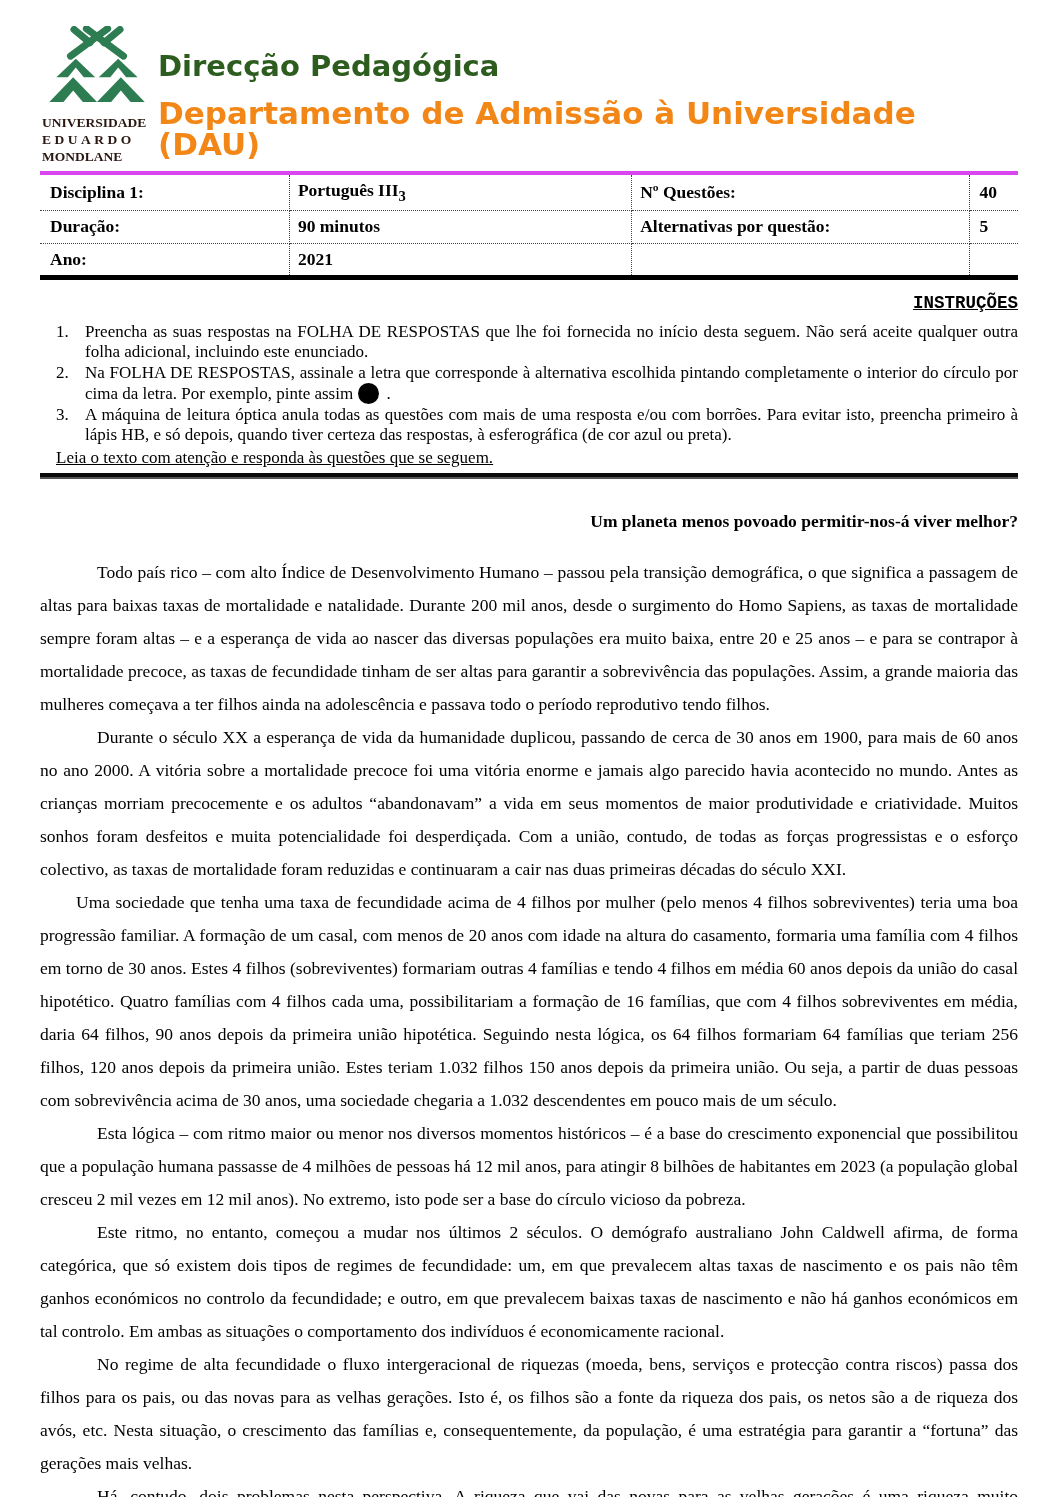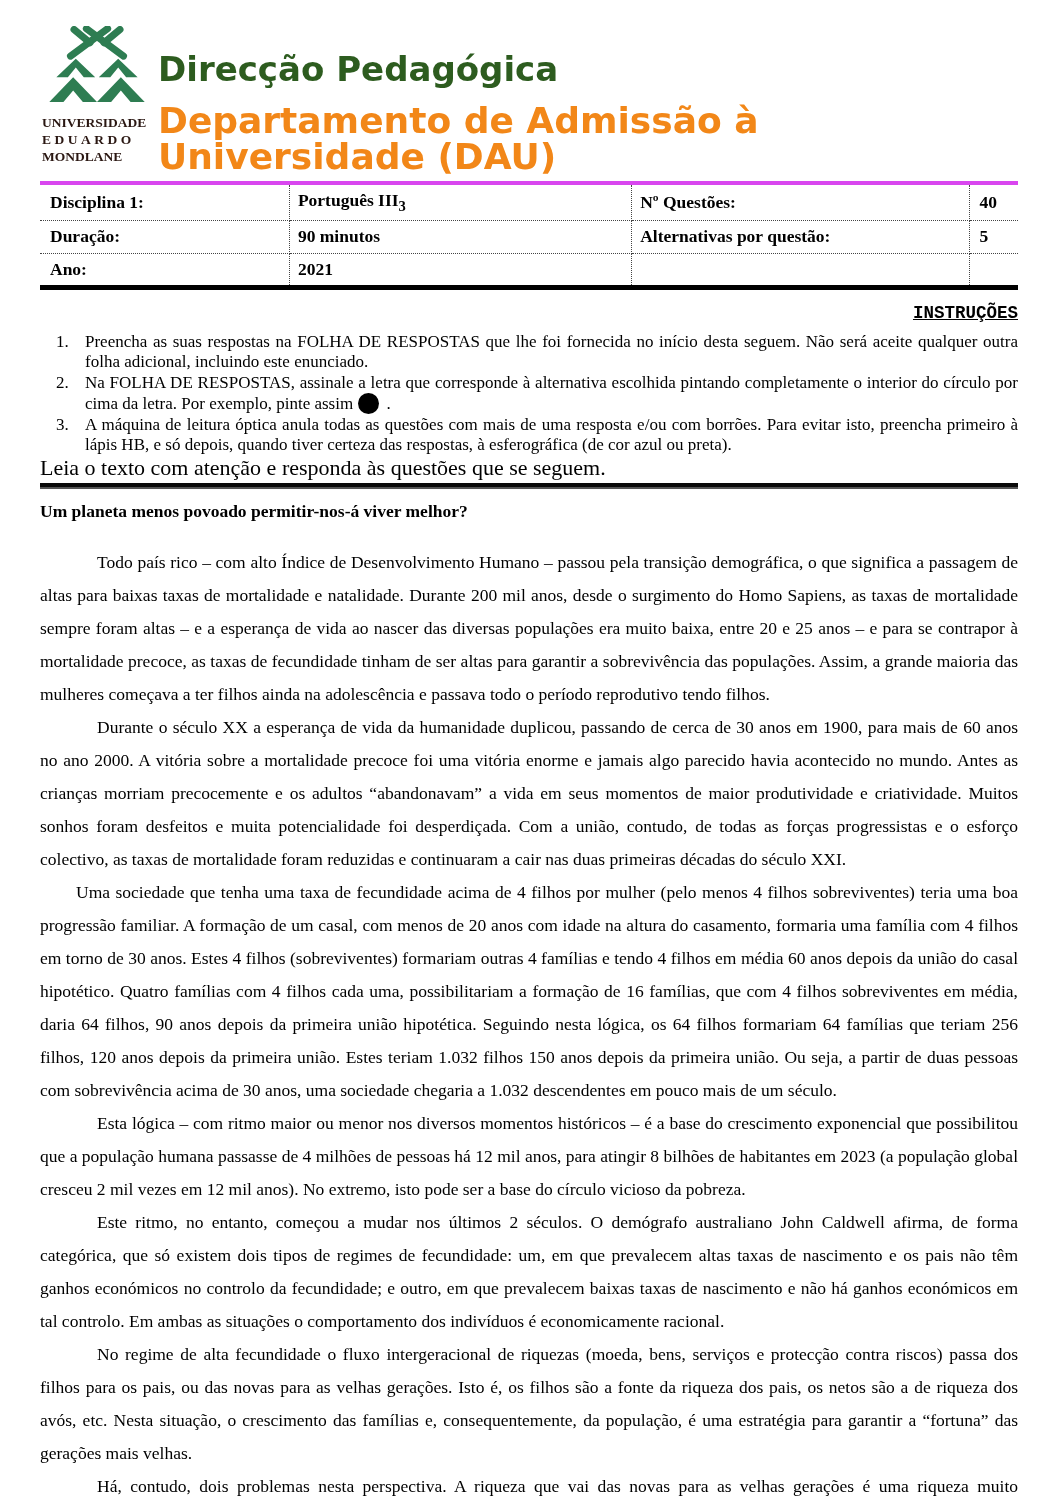--- a/index.html
+++ b/index.html
@@ -16,22 +16,22 @@
   .page-header { display: flex; align-items: flex-start; margin: 0 0 6px 2px; }
   .logo-block { width: 116px; flex: none; }
   .emblem { display: block; margin-left: 2px; }
   .uni-name {
     font-family: "Liberation Serif", serif;
     font-weight: bold; font-size: 13.5px; line-height: 17px;
     color: #2a1712; margin-top: 12px;
   }
   .uni-name .spaced { letter-spacing: 3.5px; }
   .header-titles { font-family: "DejaVu Sans", sans-serif; padding-top: 26px; }
-  .title-dir   { color: #2d5c1f; font-size: 34px; font-weight: 600; line-height: 1; }
-  .title-dau   { color: #f28718; font-size: 36px; font-weight: 600; line-height: 1; margin-top: 17px; }
+  .title-dir   { color: #2d5c1f; font-size: 29px; font-weight: 600; line-height: 1; }
+  .title-dau   { color: #f28718; font-size: 31px; font-weight: 600; line-height: 1; margin-top: 17px; }
 
   
   table.info {
     width: 100%; border-collapse: collapse; table-layout: fixed;
     border-top: 4px solid #d946ef; border-bottom: 5px solid #000;
     font-weight: bold; font-size: 17.5px; margin-top: 2px;
   }
   table.info td { padding: 5px 8px; height: 33px; vertical-align: middle; }
   table.info tr td { border-bottom: 1px dotted #444; }
   table.info tr:last-child td { border-bottom: none; }
@@ -46,25 +46,25 @@
     text-decoration: underline; margin: 13px 0 9px 0; font-family: Liberation Mono, monospace;
   }
   .inst-item { display: flex; font-size: 17px; line-height: 20.5px; text-align: justify; }
   .inst-num  { flex: 0 0 45px; padding-left: 16px; }
   .inst-text { flex: 1; }
   .dot {
     display: inline-block; width: 21px; height: 21px;
     background: #000; border-radius: 50%;
     vertical-align: -5px; margin: 0 3px 0 5px;
   }
-  .inst-closing { margin: 2px 0 5px 0; font-size: 22px; line-height: 20.5px; }
+  .inst-closing { margin: 2px 0 5px 16px; font-size: 17px; line-height: 20.5px; text-decoration: underline; }
   .double-rule { height: 3px; border-top: 4px solid #0a0a0a; border-bottom: 2px solid #555; }
 
   
-  .art-title { text-align: left; font-size: 17.5px; font-weight: bold; margin: 12px 0 24px 0; }
+  .art-title { text-align: right; font-size: 17.5px; font-weight: bold; margin: 32px 0 24px 0; }
   .body-p {
     margin: 0; font-size: 17.5px; line-height: 33px;
     text-align: justify; text-indent: 57px;
   }
   .indent-sm { text-indent: 36px; }
 </style>
 </head>
 <body>
 
 <header class="page-header">

